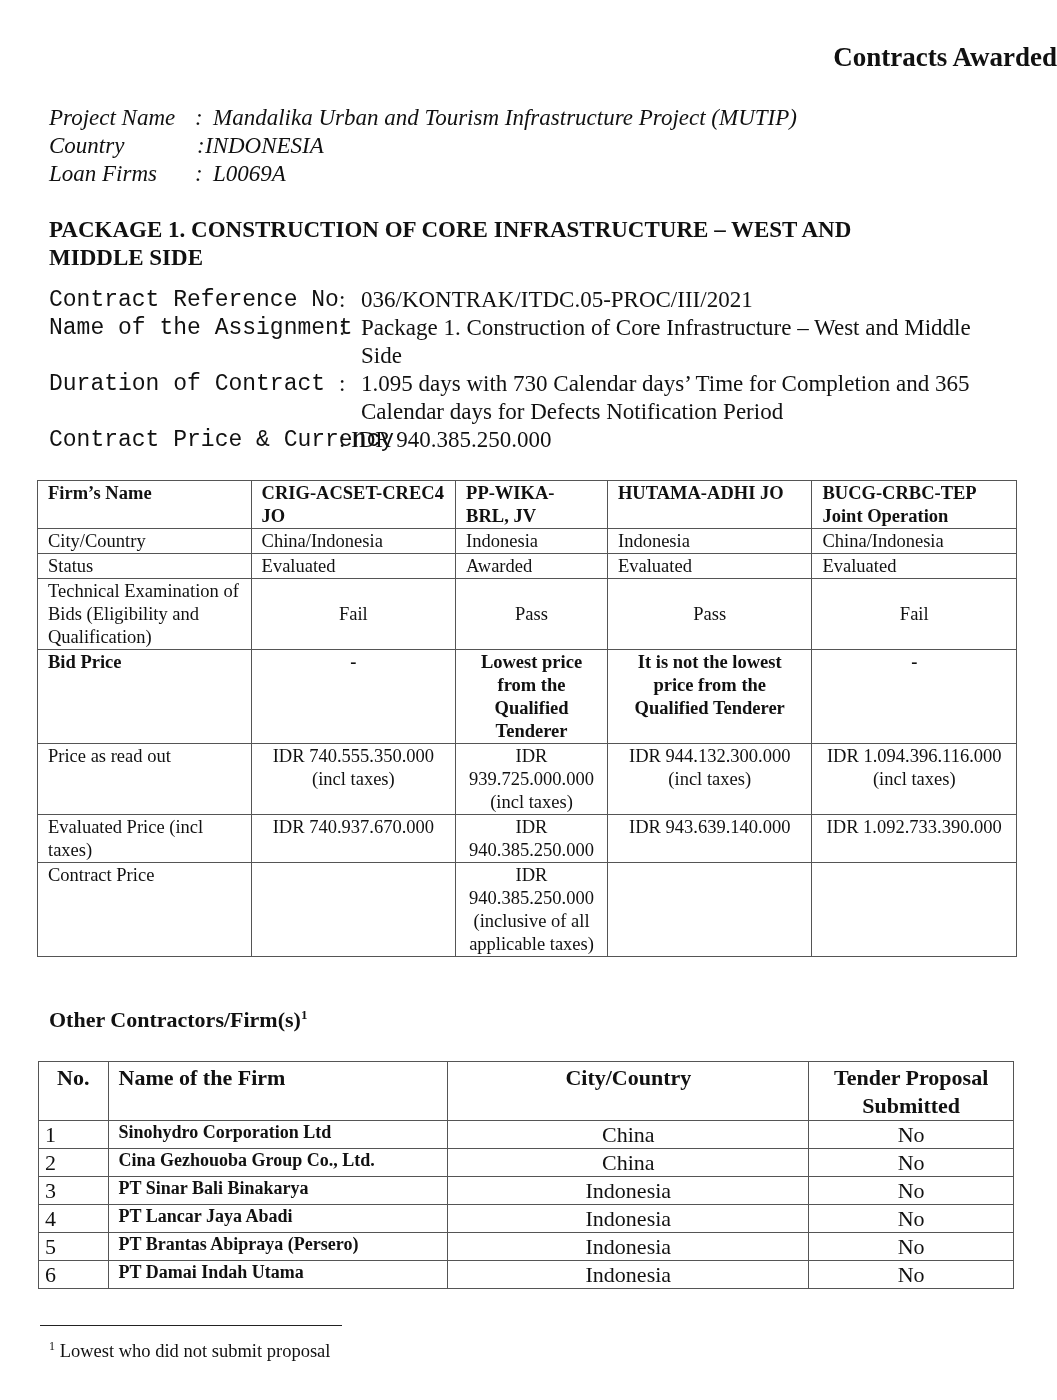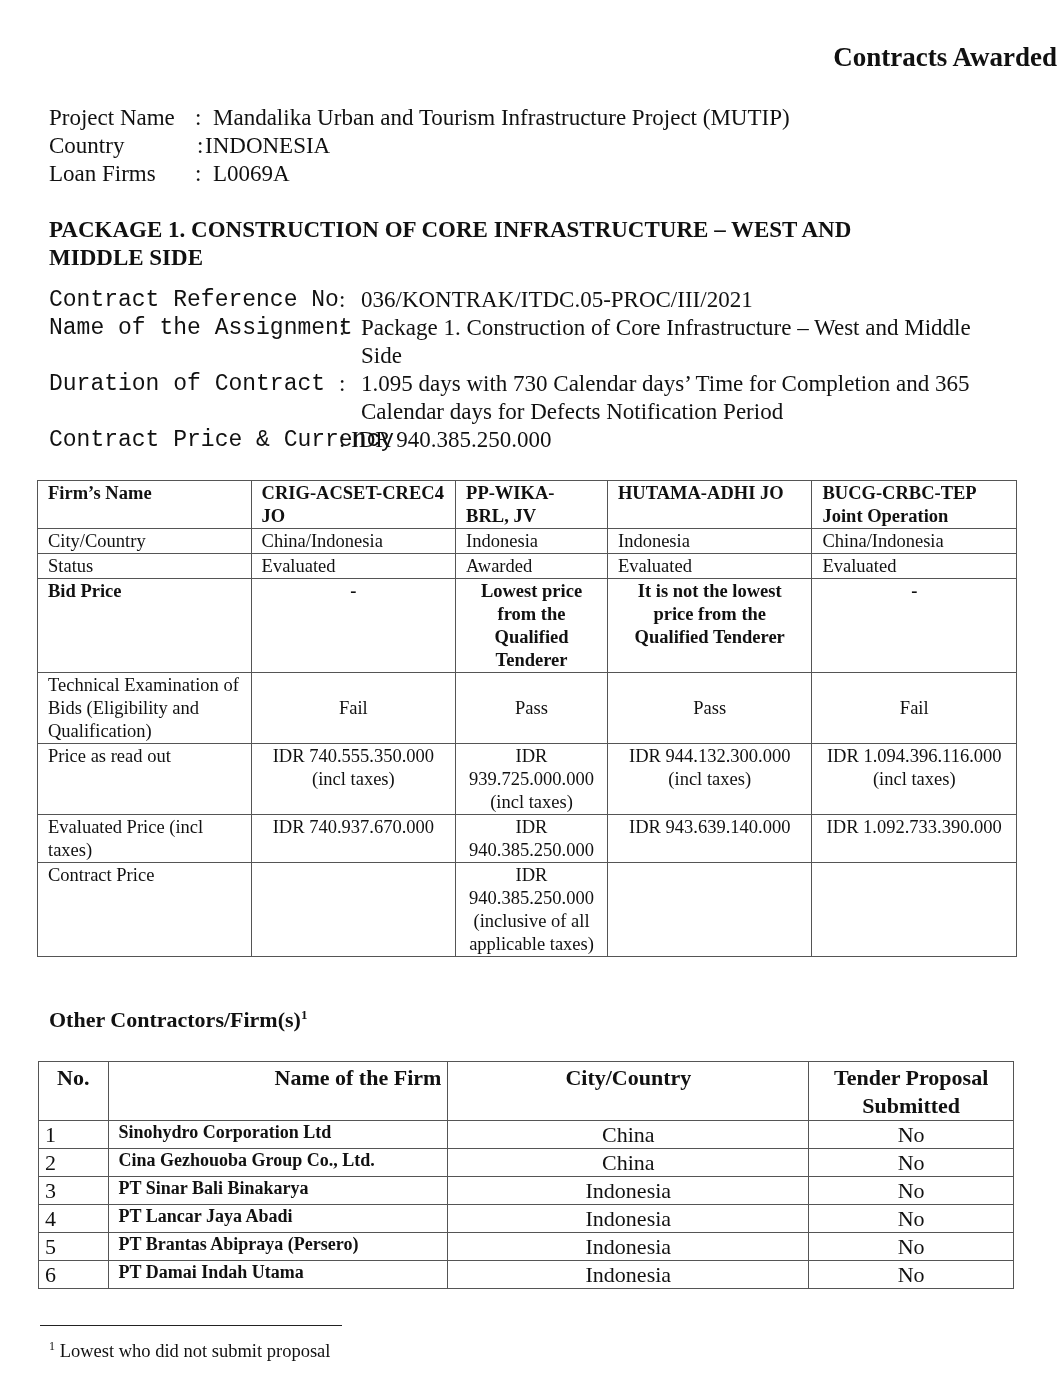--- a/index.html
+++ b/index.html
@@ -6,21 +6,21 @@
   body {
     width: 1057px; height: 1400px; position: relative; overflow: hidden;
     font-family: "Liberation Serif", "DejaVu Serif", serif; color: #111;
   }
   .title {
     position: absolute; top: 42px; left: 0; width: 1057px; text-align: right;
     font-size: 27px; font-weight: bold;
   }
   .meta { position: absolute; left: 49px; font-size: 23px; line-height: 28px; }
   .meta .row { display: flex; white-space: nowrap; }
-  .meta1 { top: 104px; }
+  .meta1 { top: 104px; font-style: italic; }
   .meta1 .lbl { width: 146px; }
   .pkg-title {
     position: absolute; left: 49px; top: 216px; width: 900px;
     font-size: 23px; font-weight: bold; line-height: 28px;
   }
   .meta2 { top: 286px; }
   .meta2 .lbl { width: 290px; font-family: Liberation Mono, monospace; }
   .meta2 .colon { width: 22px; }
   .meta2 .val { width: 640px; white-space: normal; }
 
@@ -45,21 +45,21 @@
   .other-title sup { font-size: 13px; }
 
   .t2 { left: 38px; top: 1061px; width: 976px; padding-left: 42px; }
   .t2 th { font-size: 22px; font-weight: bold; padding: 2px 6px 0 6px; line-height: 28px; height: 52px; }
   .t2 td { height: 27px; line-height: 27px; padding: 0 6px; }
   .t2 .no { width: 56px; font-size: 22px; text-align: left; }
   .t2 .name { width: 320px; font-size: 18px; font-weight: bold; padding-left: 10px; }
   .t2 .city { width: 345px; font-size: 22px; text-align: center; }
   .t2 .sub { width: 190px; font-size: 22px; text-align: center; }
   .t2 th.no { text-align: center; }
-  .t2 th.name { font-size: 22px; text-align: right; margin-left: 12px; }
+  .t2 th.name { font-size: 22px; text-align: left; margin-left: 12px; }
   .t2 td.name { line-height: 22px; vertical-align: top; }
 
   .fn-rule { position: absolute; left: 40px; top: 1325px; width: 302px; border-top: 1.5px solid #222; }
   .footnote { position: absolute; left: 49px; top: 1339px; font-size: 18.5px; }
   .footnote sup { font-size: 12px; }
 </style>
 </head>
 <body>
 
 <div class="title">Contracts Awarded</div>
@@ -124,32 +124,32 @@
     <td>China/Indonesia</td>
   </tr>
   <tr>
     <td>Status</td>
     <td>Evaluated</td>
     <td>Awarded</td>
     <td>Evaluated</td>
     <td>Evaluated</td>
   </tr>
   <tr>
+    <td>Technical Examination of Bids (Eligibility and Qualification)</td>
+    <td class="ctr mid">Fail</td>
+    <td class="ctr mid">Pass</td>
+    <td class="ctr mid">Pass</td>
+    <td class="ctr mid">Fail</td>
+  </tr>
+  <tr>
     <td class="bold">Bid Price</td>
     <td class="ctr bold">-</td>
     <td class="ctr bold">Lowest price from the Qualified Tenderer</td>
     <td class="ctr bold">It is not the lowest price from the Qualified Tenderer</td>
     <td class="ctr bold">-</td>
-  </tr>
-  <tr>
-    <td>Technical Examination of Bids (Eligibility and Qualification)</td>
-    <td class="ctr mid">Fail</td>
-    <td class="ctr mid">Pass</td>
-    <td class="ctr mid">Pass</td>
-    <td class="ctr mid">Fail</td>
   </tr>
   <tr>
     <td>Price as read out</td>
     <td class="ctr">IDR 740.555.350.000 (incl taxes)</td>
     <td class="ctr">IDR 939.725.000.000 (incl taxes)</td>
     <td class="ctr">IDR 944.132.300.000 (incl taxes)</td>
     <td class="ctr">IDR 1.094.396.116.000 (incl taxes)</td>
   </tr>
   <tr>
     <td>Evaluated Price (incl taxes)</td>

